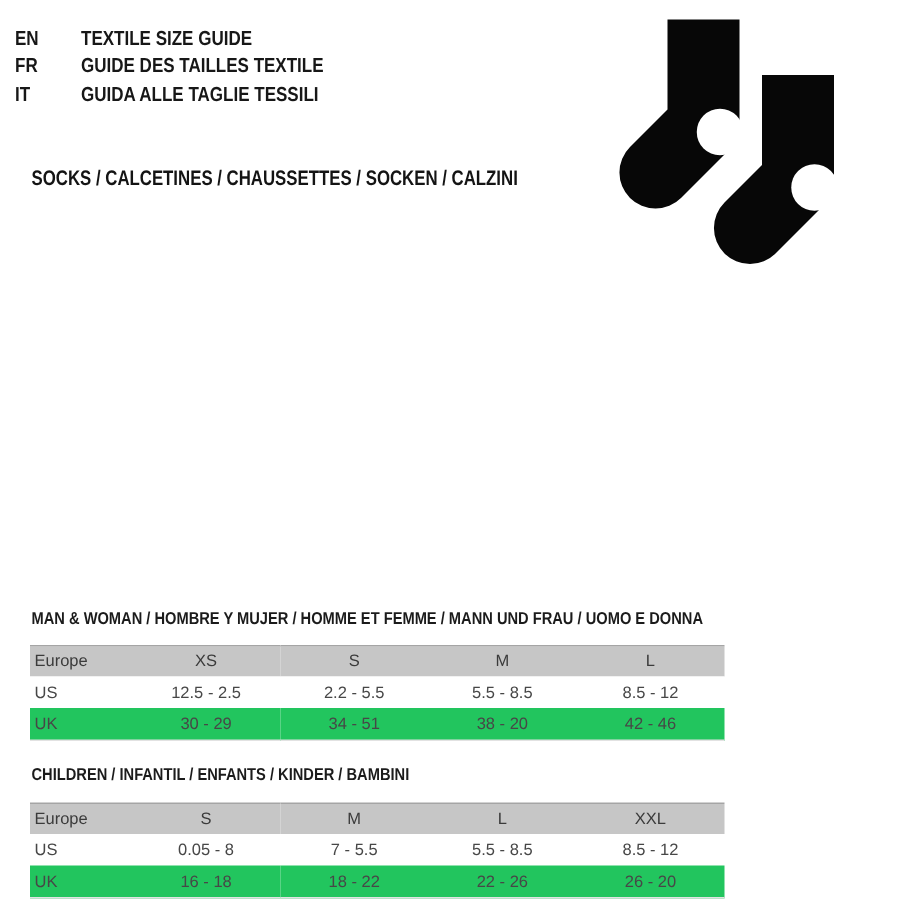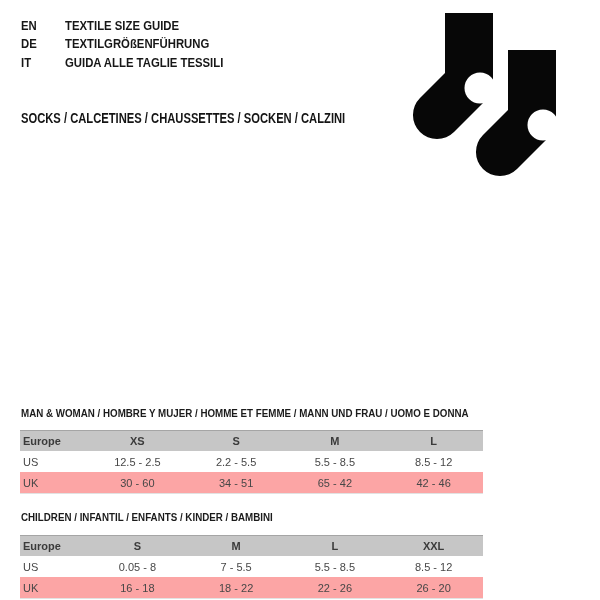--- a/index.html
+++ b/index.html
@@ -10,21 +10,21 @@
     -webkit-font-smoothing: antialiased;
   }
   .canvas {
     position: relative;
     width: 600px; height: 600px;
     background: #ffffff;
     overflow: hidden;
   }
 
   
-  .lang-list { position: absolute; left: 21px; top: 16px; }
+  .lang-list { position: absolute; left: 10px; top: 16px; }
   .lang-row { display: flex; height: 18.5px; align-items: center; }
   .lang-code, .lang-label {
     font-weight: bold; font-size: 13.5px; color: #171717;
     white-space: nowrap;
     transform: scaleX(0.84); transform-origin: 0 50%;
   }
   .lang-code { width: 44px; flex: 0 0 44px; }
 
   
   .category-line {
@@ -52,41 +52,41 @@
     border-collapse: collapse; table-layout: fixed;
     font-size: 11px; color: #474747;
   }
   table.size-table.t1 { top: 430px; }
   table.size-table.t2 { top: 535px; }
   col.c0 { width: 68px; }
   .size-table th {
     background: #c6c6c6;
     border-top: 1px solid #a5a5a5;
     height: 20px;
-    font-weight: bold; font-size: 11px; color: #3b3b3b;
+    font-weight: normal; font-size: 11px; color: #3b3b3b;
     text-align: center; padding: 0; margin-left: 24px;
   }
   .size-table td { height: 21px; text-align: center; padding: 0; }
   .size-table th:first-child, .size-table td:first-child { text-align: left; padding-left: 3px; }
   tr.row-us td { background: #ffffff; text-align: center; }
-  tr.row-uk td { background: #fca5a5; border-bottom: 1px solid #e2e2e2; }
+  tr.row-uk td { background: #22c55e; border-bottom: 1px solid #e2e2e2; }
 </style>
 </head>
 <body>
 
 <div class="canvas">
 
   <div class="lang-list">
     <div class="lang-row">
       <span class="lang-code">EN</span>
       <span class="lang-label">TEXTILE SIZE GUIDE</span>
     </div>
     <div class="lang-row">
-      <span class="lang-code">DE</span>
-      <span class="lang-label">TEXTILGRÖßENFÜHRUNG</span>
+      <span class="lang-code">FR</span>
+      <span class="lang-label">GUIDE DES TAILLES TEXTILE</span>
     </div>
     <div class="lang-row">
       <span class="lang-code">IT</span>
       <span class="lang-label">GUIDA ALLE TAGLIE TESSILI</span>
     </div>
   </div>
 
   <div class="category-line">SOCKS / CALCETINES / CHAUSSETTES / SOCKEN / CALZINI</div>
 
   <svg class="socks-svg" viewBox="0 0 220 200" xmlns="http://www.w3.org/2000/svg" aria-hidden="true">
@@ -121,23 +121,23 @@
     <tbody>
       <tr class="row-us">
         <td>US</td>
         <td>12.5 - 2.5</td>
         <td>2.2 - 5.5</td>
         <td>5.5 - 8.5</td>
         <td>8.5 - 12</td>
       </tr>
       <tr class="row-uk">
         <td>UK</td>
-        <td>30 - 60</td>
+        <td>30 - 29</td>
         <td>34 - 51</td>
-        <td>65 - 42</td>
+        <td>38 - 20</td>
         <td>42 - 46</td>
       </tr>
     </tbody>
   </table>
 
   <div class="tbl-title t2">CHILDREN / INFANTIL / ENFANTS / KINDER / BAMBINI</div>
   <table class="size-table t2">
     <colgroup>
         <col class="c0">
         <col>

